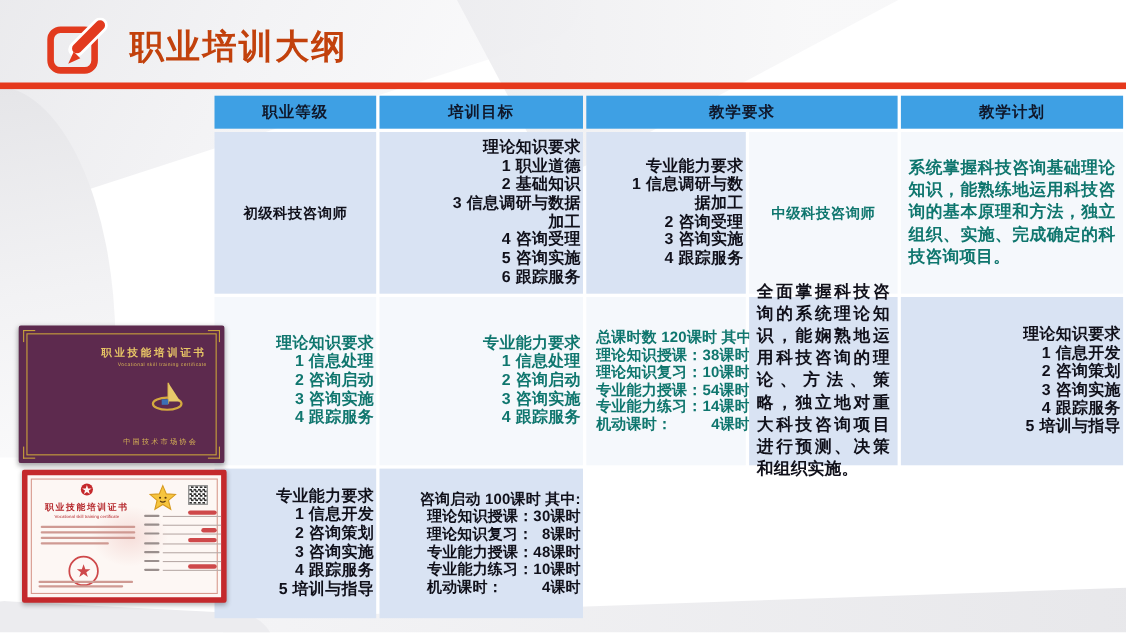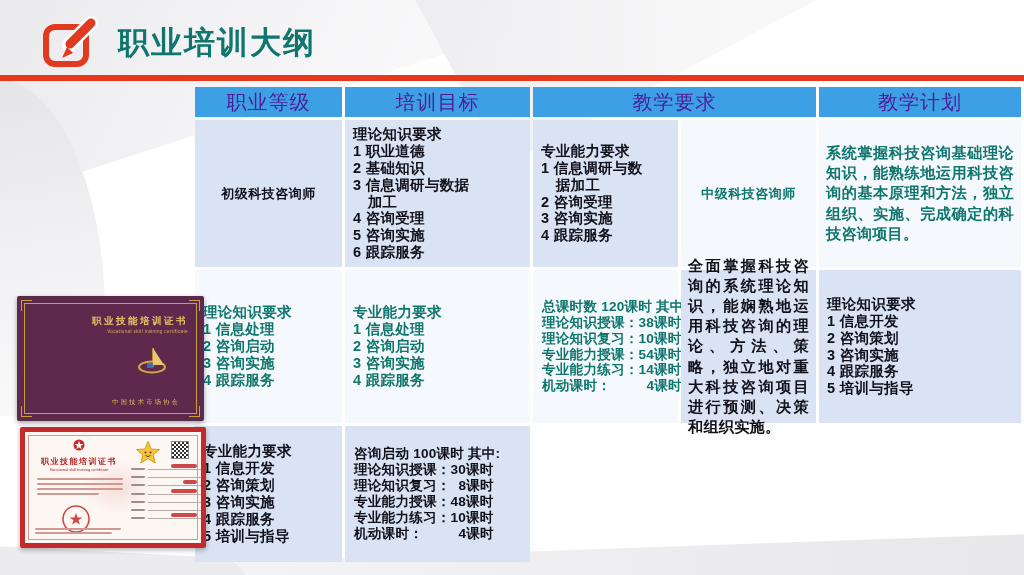--- a/index.html
+++ b/index.html
@@ -17,31 +17,31 @@
     background:linear-gradient(170deg,#e5e5e8 0%,#f2f2f4 55%,#fafafb 100%);
     border-radius:6px 150px 10px 6px / 6px 320px 10px 6px; }
   .bg-bottom-right { left:190px; top:548px; width:880px; height:90px; transform:rotate(-2deg);
     background:linear-gradient(90deg,#f4f4f6,#e7e7ea); border-radius:44px; }
   .bg-bottom-left { left:-30px; top:552px; width:280px; height:70px; transform:rotate(3deg);
     background:#ececef; border-radius:34px; }
 
   
   .title-row { position:absolute; left:40px; top:16px; z-index:3; display:flex; align-items:center; gap:18px; }
   .edit-icon { width:60px; height:54px; }
-  .page-title { font-size:31px; font-weight:bold; letter-spacing:2px; color:#0f766e;text-align:center; }
+  .page-title { font-size:31px; font-weight:bold; letter-spacing:2px; color:#c2410c;text-align:center; }
   .red-rule { position:absolute; left:0; top:75px; width:1024px; height:6px; background:#e5381c; z-index:2; }
 
   
   .otable { position:absolute; left:195px; top:87px; z-index:2; display:grid;
     grid-template-columns:147px 185px 145px 135px 202px;
     grid-template-rows:30px 147px 153px 136px; gap:3px; }
-  .th { background:#3ea0e4; color:#4c1d95; font-size:20px; font-weight:normal; letter-spacing:1px;
+  .th { background:#3ea0e4; color:#0f172a; font-size:14px; font-weight:bold; letter-spacing:1px;
     display:flex; align-items:center; justify-content:center; }
   .th-req { grid-column:3 / span 2; }
-  .cell { display:flex; flex-direction:column; justify-content:center; }
+  .cell { display:flex; flex-direction:column; justify-content:center;text-align:right; }
   .r-odd  { background:#d9e3f3; color:#10101a; }
   .r-even { background:#f5f8fc; color:#0f766e; }
   .c-level { align-items:center; font-size:13px; font-weight:bold; letter-spacing:.5px; }
   .c-obj { padding:4px 7px; font-size:15.2px; font-weight:bold; line-height:1.33;
     text-align:justify; letter-spacing:.2px; }
   .c-list { padding:4px 2px 4px 8px; font-size:14.5px; font-weight:bold; line-height:1.17;
     white-space:pre; letter-spacing:.3px; }
   .c-plan { padding:4px 2px 4px 9px; font-size:13.6px; font-weight:bold; line-height:1.17;
     white-space:pre; letter-spacing:.2px; }
 

